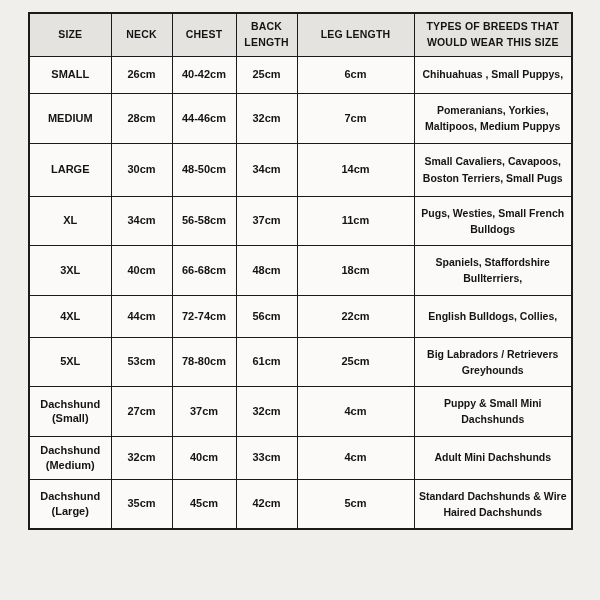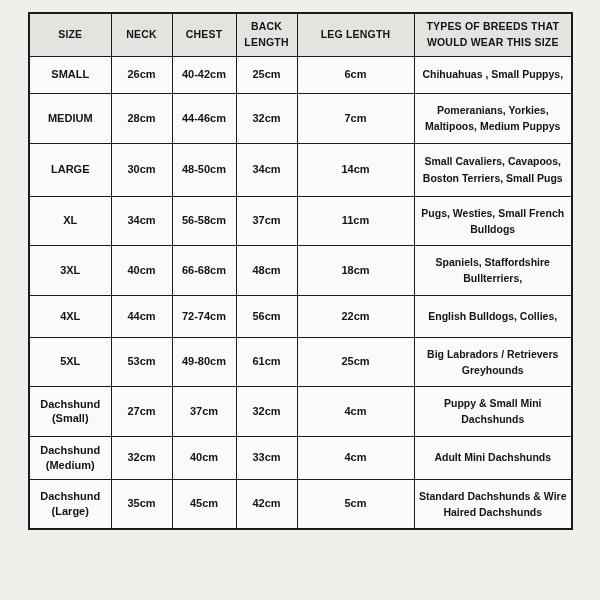--- a/index.html
+++ b/index.html
@@ -142,21 +142,21 @@
           <td class="cell-size">4XL</td>
           <td class="cell-neck">44cm</td>
           <td class="cell-chest">72-74cm</td>
           <td class="cell-back_length">56cm</td>
           <td class="cell-leg_length">22cm</td>
           <td class="cell-breeds">English Bulldogs, Collies,</td>
         </tr>
         <tr>
           <td class="cell-size">5XL</td>
           <td class="cell-neck">53cm</td>
-          <td class="cell-chest">49-80cm</td>
+          <td class="cell-chest">78-80cm</td>
           <td class="cell-back_length">61cm</td>
           <td class="cell-leg_length">25cm</td>
           <td class="cell-breeds">Big Labradors / Retrievers Greyhounds</td>
         </tr>
         <tr>
           <td class="cell-size">Dachshund (Small)</td>
           <td class="cell-neck">27cm</td>
           <td class="cell-chest">37cm</td>
           <td class="cell-back_length">32cm</td>
           <td class="cell-leg_length">4cm</td>

